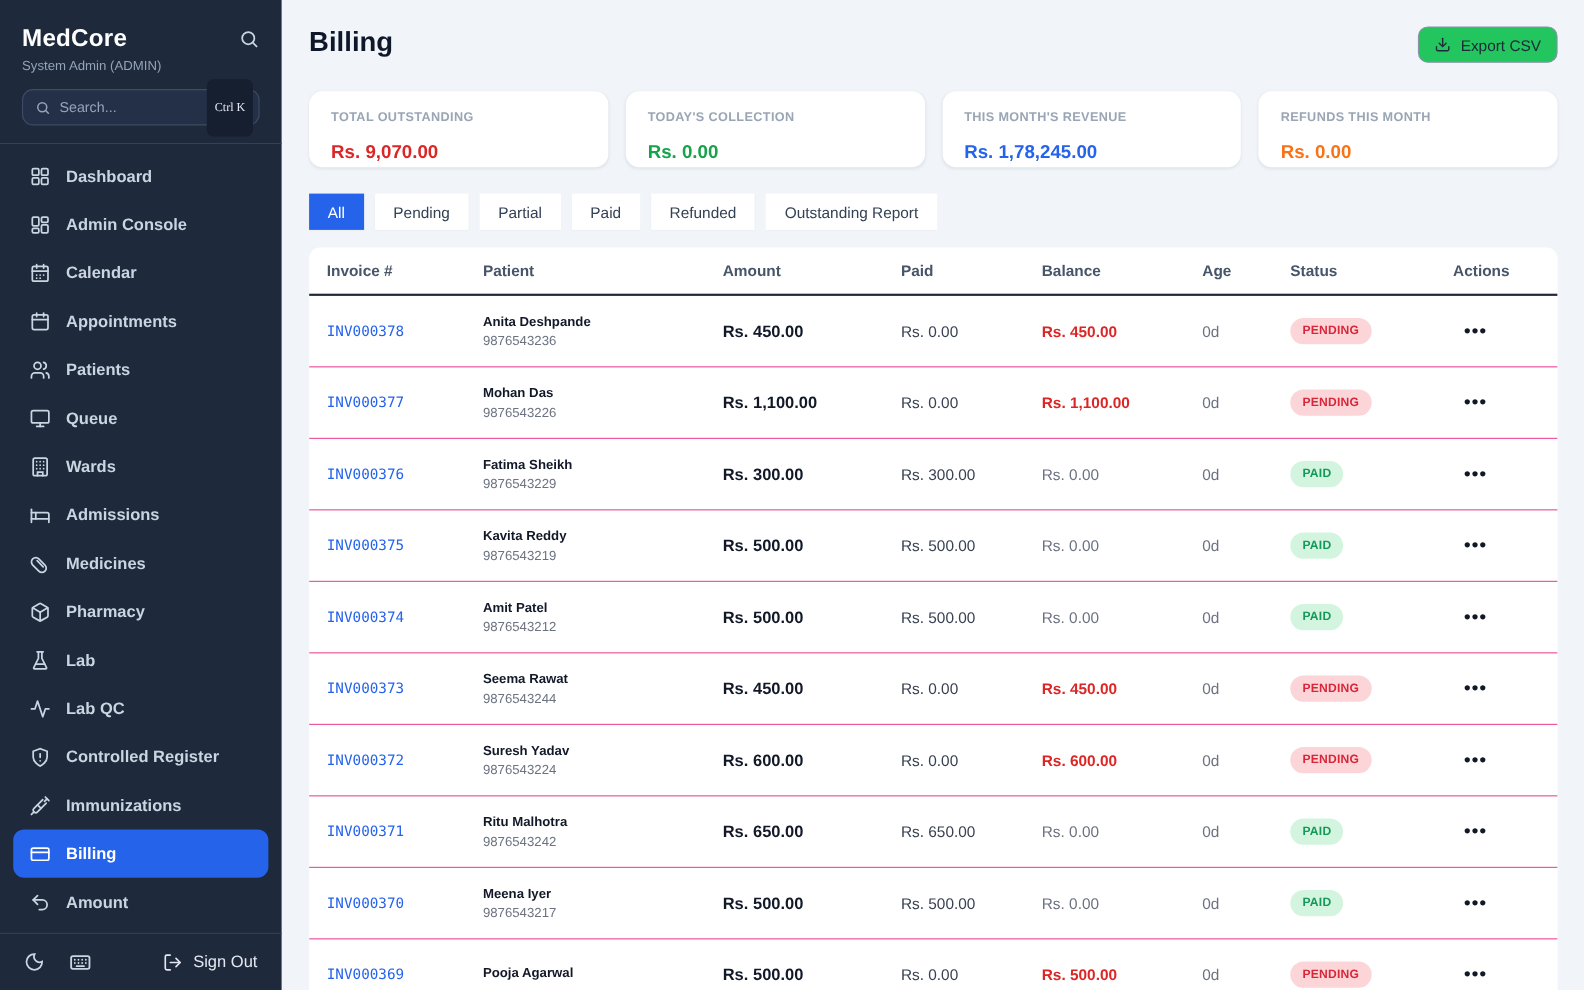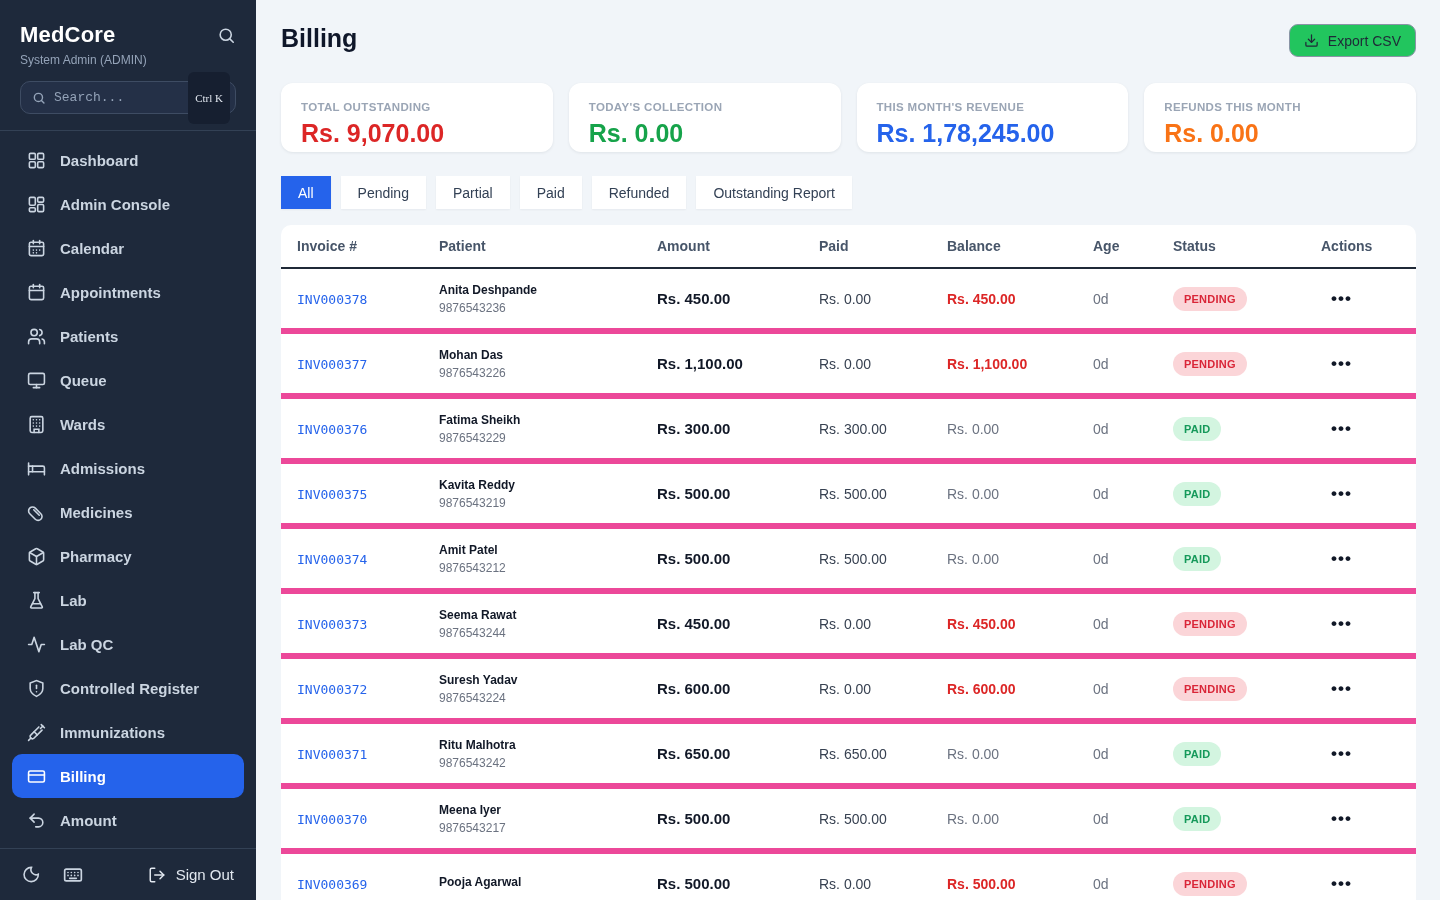--- a/index.html
+++ b/index.html
@@ -9,21 +9,21 @@
 
   
   .sidebar { width:256px; min-width:256px; height:900px; background:#1e293b; color:#cbd5e1; display:flex; flex-direction:column; }
   .sb-head { padding:22px 20px 16px 20px; border-bottom:1px solid #334155; }
   .brand-row { display:flex; align-items:center; justify-content:space-between; }
   .brand { font-size:22px; font-weight:700; color:#ffffff; letter-spacing:.2px; }
   .sb-search-icon { color:#cbd5e1; cursor:pointer; }
   .role { font-size:12px; color:#94a3b8; margin-top:5px; }
   .searchbox { margin-top:14px; height:33px; background:#243047; border:1px solid #3e4c63; border-radius:10px; display:flex; align-items:center; gap:8px; padding:0 5px 0 11px; }
   .searchbox .mag { color:#94a3b8; }
-  .searchbox input { flex:1; min-width:0; background:transparent; border:none; outline:none; font-size:13px; color:#e2e8f0; font-family:Liberation Mono, monospace; }
+  .searchbox input { flex:1; min-width:0; background:transparent; border:none; outline:none; font-size:13px; color:#e2e8f0; font-family:Liberation Sans, sans-serif; }
   .searchbox input::placeholder { color:#94a3b8; }
   .kbd { background:#161f30; color:#e2e8f0; border-radius:6px; font-family:Liberation Serif, serif; font-size:11px; padding:20px 7px; white-space:nowrap; }
 
   .nav { flex:1; padding:7px 0; overflow:hidden; }
   .nav-item { height:44px; display:flex; align-items:center; gap:14px; padding:0 27px; font-size:15px; color:#cbd5e1; cursor:pointer;font-weight:bold; }
   .nav-item svg { width:19px; height:19px; flex:none; }
   .nav-item.active { background:#2563eb; color:#ffffff; border-radius:10px; margin:0 12px; padding:0 15px; font-weight:700; }
 
   .sb-foot { border-top:1px solid #334155; height:52px; min-height:52px; display:flex; align-items:center; padding:0 22px; gap:22px; }
   .foot-icon { color:#cbd5e1; cursor:pointer; }
@@ -32,32 +32,32 @@
 
   
   .main { flex:1; padding:24px 24px 0 25px; overflow:hidden; }
   .main-head { display:flex; align-items:flex-start; justify-content:space-between; }
   .page-title { font-size:25px; font-weight:700; color:#0f172a; }
   .export-btn { display:flex; align-items:center; gap:9px; height:33px; background:#22c55e; border:1.5px solid #8a94a6; border-radius:9px; padding:0 14px; font-size:14px; color:#1f2937; cursor:pointer; font-family:"Liberation Sans",sans-serif; }
 
   .cards { display:flex; gap:16px; margin-top:26px; }
   .card { flex:1; background:#ffffff; border-radius:12px; box-shadow:0 1px 3px rgba(15,23,42,.08); padding:18px 20px; height:69px; }
   .card-label { font-size:11.5px; font-weight:600; color:#9aa5b5; letter-spacing:.03em; }
-  .card-value { font-size:25px; font-weight:700; margin-top:6px; }
+  .card-value { font-size:17px; font-weight:700; margin-top:16px; }
 
   .filters { display:flex; gap:10px; margin-top:24px; }
   .pill { height:33px; display:flex; align-items:center; background:#ffffff; border-radius:0; padding:0 17px; font-size:14px; color:#334155; cursor:pointer; box-shadow:0 1px 2px rgba(15,23,42,.05); }
   .pill.active { background:#2563eb; color:#ffffff; }
 
   .table { margin-top:16px; background:#ffffff; border-radius:10px 10px 0 0; overflow:hidden; }
   .thead, .trow { display:grid; grid-template-columns:158px 218px 162px 128px 146px 80px 148px 1fr; align-items:center; }
   .thead { height:44px; border-bottom:2px solid #1f2937; }
   .th { font-size:14px; font-weight:700; color:#475569; }
   .th:first-child, .cell-invoice { padding-left:16px; }
-  .trow { height:65px; border-bottom:6px solid #ec4899; }
+  .trow { height:65px; border-bottom:1px solid #ec4899; }
   .invoice-link { font-family:"DejaVu Sans Mono",monospace; font-size:13px; color:#2563eb; text-decoration:none; cursor:pointer; }
   .pname { font-size:12px; font-weight:700; color:#111827; }
   .pphone { font-size:12px; color:#6b7280; margin-top:4px; }
   .cell-amount { font-size:15px; font-weight:700; color:#111827; }
   .cell-paid { font-size:14px; color:#374151; }
   .cell-balance { font-size:14px; }
   .trow.pending .cell-balance { color:#dc2626; font-weight:700; }
   .trow.paid .cell-balance { color:#6b7280; font-weight:400; }
   .cell-age { font-size:14px; color:#6b7280; }
   .badge { display:inline-block; font-size:11px; font-weight:700; padding:6px 11px; border-radius:999px; letter-spacing:.02em; }

